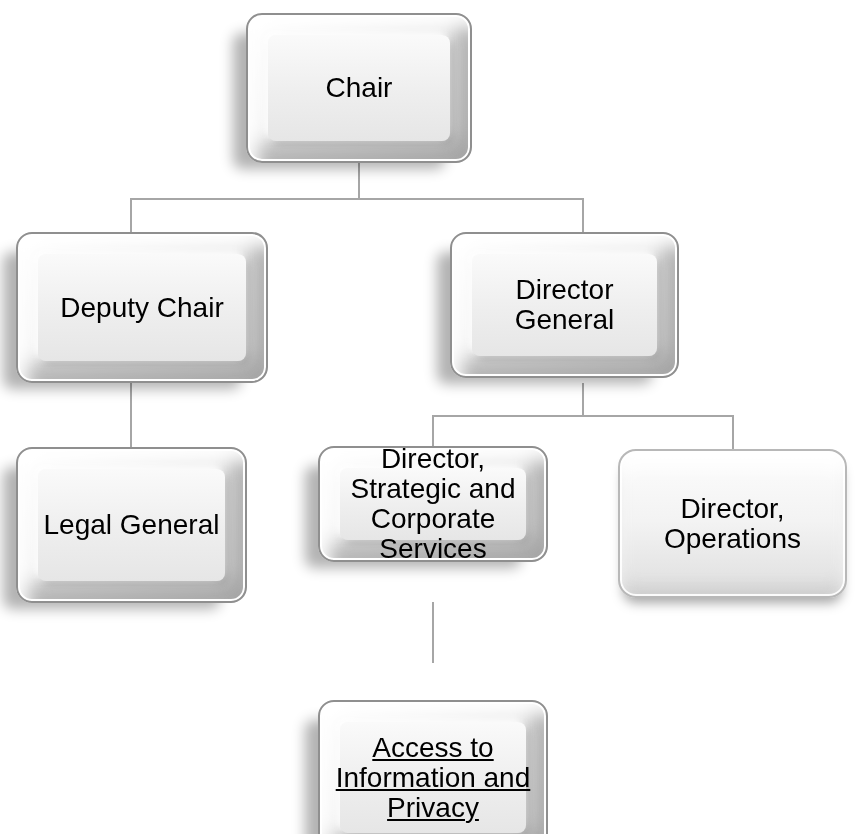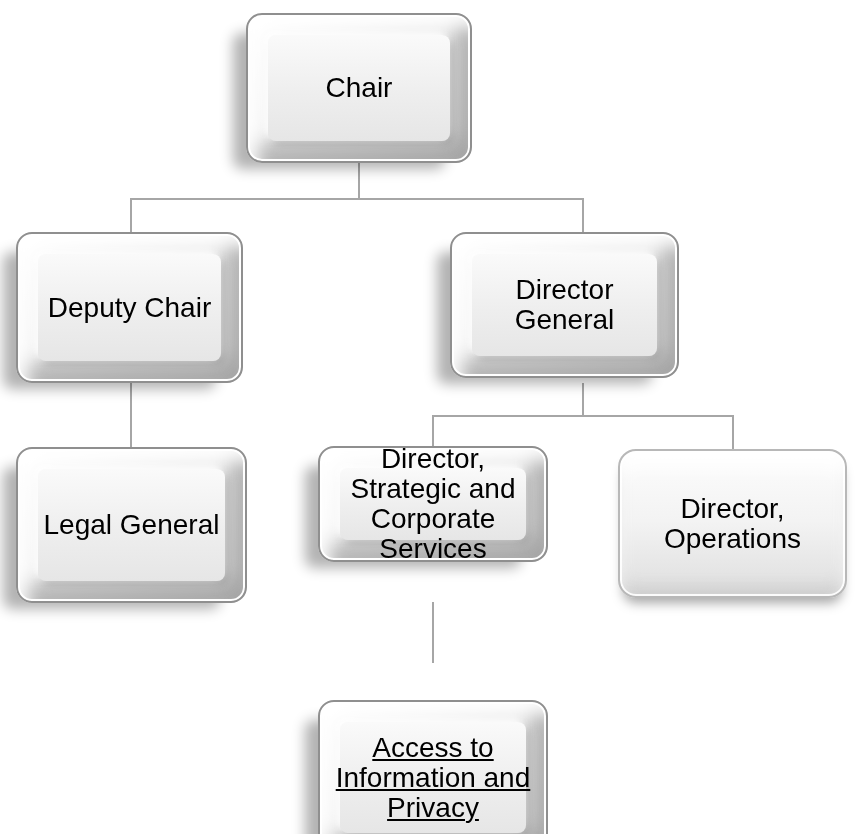--- a/index.html
+++ b/index.html
@@ -79,21 +79,21 @@
     background: linear-gradient(180deg, #fdfdfd 0%, #f3f3f3 48%, #dedede 100%);
     box-shadow:
       inset 0 0 0 2px rgba(255,255,255,0.9),
       inset 0 16px 18px rgba(255,255,255,0.9),
       inset 0 -10px 14px rgba(140,140,140,0.18),
       0 10px 12px -5px rgba(0,0,0,0.35);
   }
 
   
   .n-chair     { left: 246px; top: 13px;  width: 226px; height: 150px; }
-  .n-deputy    { left: 16px;  top: 232px; width: 227px; height: 151px; }
+  .n-deputy    { left: 16px;  top: 232px; width: 252px; height: 151px; }
   .n-dg        { left: 450px; top: 232px; width: 229px; height: 146px; }
   .n-legal     { left: 16px;  top: 447px; width: 231px; height: 156px; }
   .n-strategic { left: 318px; top: 446px; width: 230px; height: 116px; }
   .n-ops       { left: 618px; top: 449px; width: 229px; height: 149px; }
   .n-access    { left: 318px; top: 700px; width: 230px; height: 155px; text-decoration: underline; }
 
   
   .n-dg .lbl        { max-width: 170px; }
   .n-strategic .lbl { max-width: 205px; }
   .n-ops .lbl       { max-width: 185px; }

